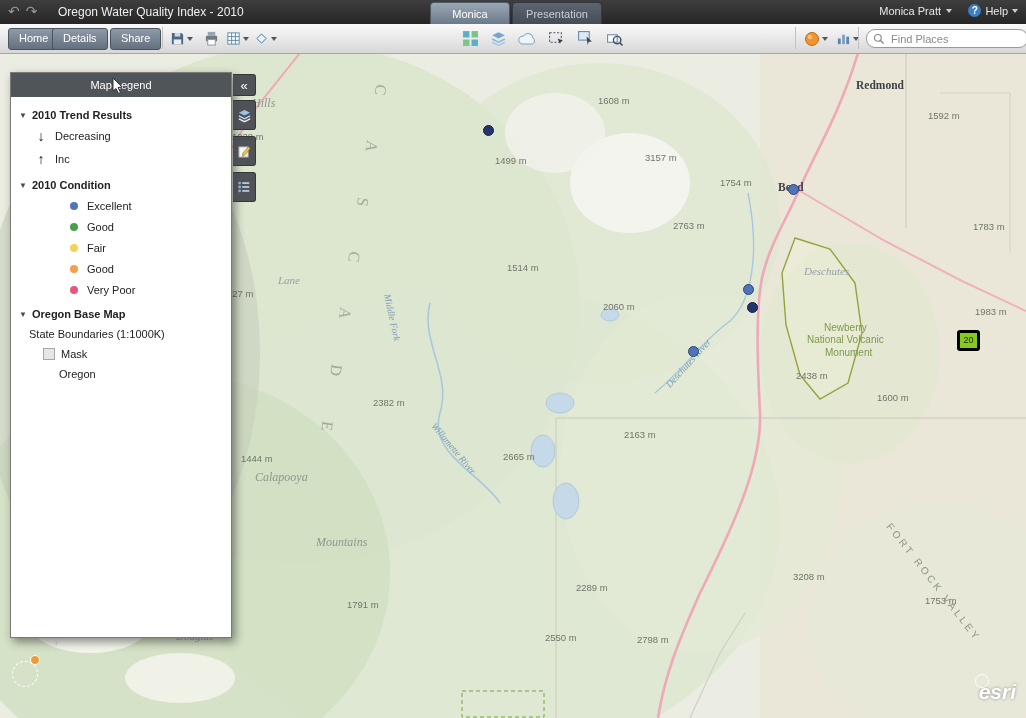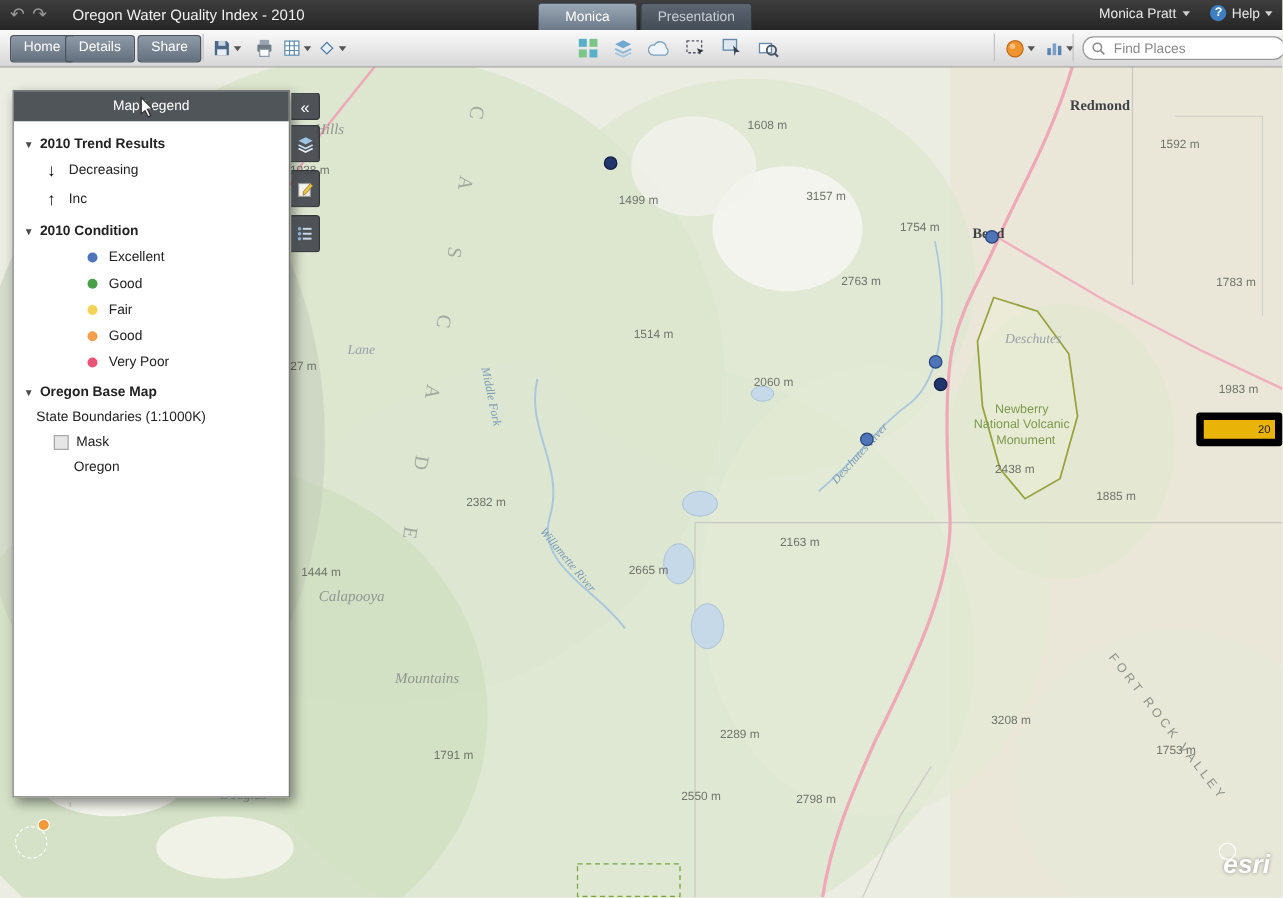--- a/index.html
+++ b/index.html
@@ -37,28 +37,28 @@
                    font-family:"Liberation Sans",sans-serif;background:transparent;}
   .searchbox input::placeholder{color:#8a8a8a;}
   
   .map{position:absolute;left:0;top:53px;width:1026px;height:665px;z-index:1;}
   .map svg.base{position:absolute;left:0;top:0;}
   .ml{position:absolute;white-space:nowrap;z-index:5;}
   .elev{font-size:9.5px;color:#70756a;}
   .city{font-family:"Liberation Serif",serif;font-size:11.5px;color:#3e4246;font-weight:bold;}
   .county{font-family:"Liberation Serif",serif;font-style:italic;font-size:11px;color:#97a0a8;}
   .range{font-family:"Liberation Serif",serif;font-style:italic;font-size:12px;color:#8f978f;}
-  .monu{font-size:10px;color:#7c9a4e;}
+  .monu{font-size:10px;color:#7c9a4e;margin-left:28px;}
   .river{font-family:"Liberation Serif",serif;font-style:italic;font-size:9.5px;color:#7b9cb5;}
   .valley{font-size:10px;color:#8d9288;letter-spacing:3px;}
   .cascade{font-family:"Liberation Serif",serif;font-size:16px;color:#a2a99e;letter-spacing:46px;
            transform-origin:0 0;}
-  .shield{position:absolute;left:957px;top:277px;width:17px;height:15px;background:#eab308;
-          border:6px solid #000000;border-radius:3px;font-size:9px;color:#222;text-align:center;
-          line-height:15px;z-index:5;padding-left:40px;}
+  .shield{position:absolute;left:957px;top:277px;width:17px;height:15px;background:#84cc16;
+          border:3px solid #000000;border-radius:3px;font-size:9px;color:#222;text-align:center;
+          line-height:15px;z-index:5;}
   .dot{position:absolute;border-radius:50%;z-index:6;}
   .dot.excellent{width:9px;height:9px;background:#4f74b8;border:1px solid #29477e;}
   .dot.darkblue{width:9px;height:9px;background:#22366e;border:1px solid #141f45;}
   .dot.orange{width:8px;height:8px;background:#f09a38;border:1px solid #fff;}
   .dashcircle{position:absolute;width:24px;height:24px;border:1px dashed #fff;border-radius:50%;z-index:6;}
   .attrib{position:absolute;left:0;top:650px;width:1026px;text-align:center;font-size:8px;
           color:#f2f2f2;text-shadow:0 0 2px #777,0 0 1px #777;z-index:5;}
   .esrilogo{position:absolute;right:10px;top:627px;z-index:6;color:#fff;
             font-size:21px;font-weight:bold;font-style:italic;
             text-shadow:0 0 3px #888;}
@@ -147,21 +147,21 @@
   <span class="ml elev" style="left:507px;top:209px">1514 m</span>
   <span class="ml elev" style="left:227px;top:235px">127 m</span>
   <span class="ml county" style="left:278px;top:221px">Lane</span>
   <span class="ml elev" style="left:603px;top:248px">2060 m</span>
   <span class="ml county" style="left:804px;top:212px">Deschutes</span>
   <span class="ml elev" style="left:975px;top:253px">1983 m</span>
   <span class="ml monu" style="left:796px;top:269px">Newberry</span>
   <span class="ml monu" style="left:779px;top:281px">National Volcanic</span>
   <span class="ml monu" style="left:797px;top:294px">Monument</span>
   <span class="ml elev" style="left:796px;top:317px">2438 m</span>
-  <span class="ml elev" style="left:877px;top:339px">1885 m</span>
+  <span class="ml elev" style="left:877px;top:339px">1600 m</span>
   <span class="ml elev" style="left:373px;top:344px">2382 m</span>
   <span class="ml elev" style="left:624px;top:376px">2163 m</span>
   <span class="ml elev" style="left:503px;top:398px">2665 m</span>
   <span class="ml elev" style="left:241px;top:400px">1444 m</span>
   <span class="ml range" style="left:255px;top:417px">Calapooya</span>
   <span class="ml range" style="left:316px;top:482px">Mountains</span>
   <span class="ml elev" style="left:576px;top:529px">2289 m</span>
   <span class="ml elev" style="left:793px;top:518px">3208 m</span>
   <span class="ml elev" style="left:347px;top:546px">1791 m</span>
   <span class="ml elev" style="left:925px;top:542px">1753 m</span>

